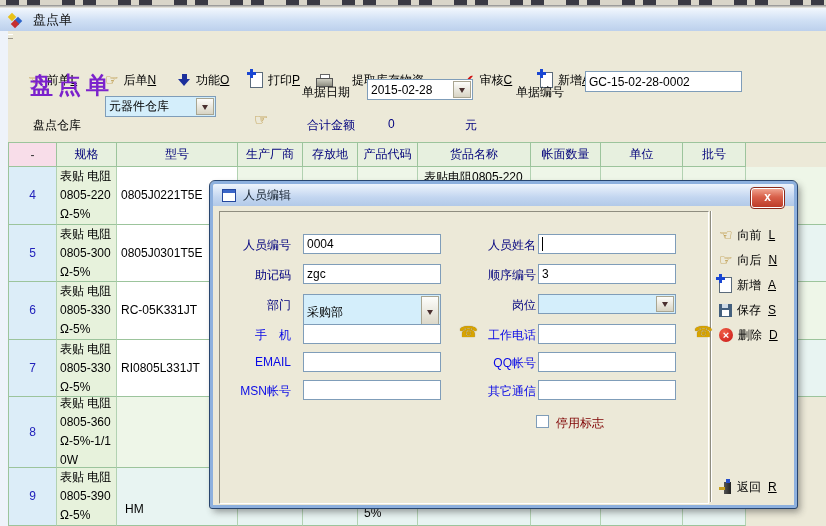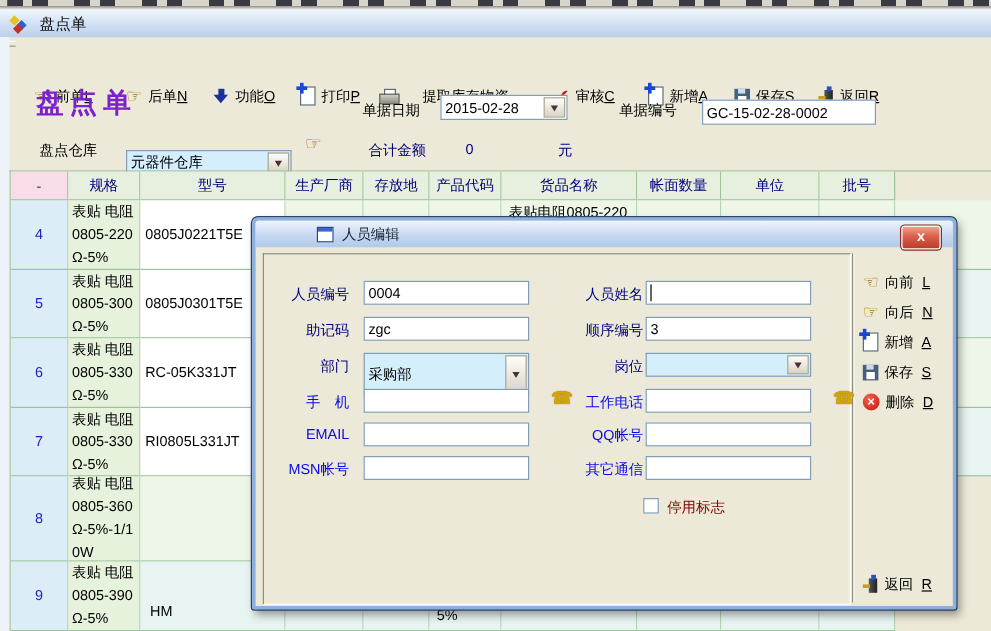--- a/index.html
+++ b/index.html
@@ -89,21 +89,21 @@
   .col-name{padding:1px 6px;word-break:break-all;align-items:flex-start;}
   .trow:last-child .col-name{align-items:flex-end;padding-bottom:2px;}
   .trow:last-child .col-maker{align-items:flex-end;padding-bottom:6px;}
   .left-edge{position:absolute;left:0;top:31px;width:8px;height:495px;background:#eef3fa;}
 
   
   .dialog{position:absolute;left:210px;top:181px;width:587px;height:327px;z-index:10;box-sizing:border-box;
     background:#ece9d8;border:3px solid #8db0de;border-radius:5px 5px 2px 2px;outline:1px solid #28456e;
     box-shadow:3px 4px 7px rgba(40,40,40,.45);}
   .dlg-titlebar{position:absolute;left:0;top:0;right:0;height:22px;border-radius:3px 3px 0 0;
-    background:linear-gradient(#eef4fc,#c3d6f0 60%,#b2c9e8);display:flex;align-items:center;padding-left:42px;}
+    background:linear-gradient(#eef4fc,#c3d6f0 60%,#b2c9e8);display:flex;align-items:center;}
   .dlg-title{margin-left:7px;font-size:12px;color:#15222f;}
   .dlg-close{position:absolute;left:538px;top:4px;width:31px;height:18px;border-radius:3px;
     background:linear-gradient(#f0a28e,#d8604a 45%,#bc3c28);border:1px solid #fff;outline:1px solid #8c2a1a;
     color:#fff;font-weight:bold;font-size:12px;text-align:center;line-height:17px;cursor:default;}
   .dlg-panel{position:absolute;left:6px;top:27px;width:488px;height:291px;
     border-top:1px solid #8f8d80;border-left:1px solid #8f8d80;border-right:1px solid #fff;border-bottom:1px solid #fff;}
   .dlg-groove{position:absolute;left:497px;top:27px;height:291px;width:0;border-left:1px solid #8f8d80;border-right:1px solid #fff;}
   .dlg .lbl{font-size:12px;}
   .dlbl-l{left:4px;width:74px;text-align:right;}
   .dlbl-r{left:252px;width:71px;text-align:right;}
@@ -194,26 +194,26 @@
 
   <div class="page-title">盘点单</div>
 
   <div class="lbl" style="left:302px;top:84px">单据日期</div>
   <div class="field combo" style="left:367px;top:79px;width:106px">
     <span>2015-02-28</span>
       <span class="btn"></span>
   </div>
 
   <div class="lbl" style="left:516px;top:84px">单据编号</div>
-  <div class="field" style="left:585px;top:83px;width:145px">
+  <div class="field" style="left:585px;top:71px;width:157px">
     <span>GC-15-02-28-0002</span>
   </div>
 
   <div class="lbl" style="left:33px;top:117px">盘点仓库</div>
-  <div class="field combo blue-combo" style="left:105px;top:125px;width:138px">
+  <div class="field combo blue-combo" style="left:105px;top:96px;width:111px">
     <span>元器件仓库</span>
       <span class="btn"></span>
   </div>
   <span class="lbl g fing" style="left:254px;top:112px">☞</span>
 
   <div class="lbl navy" style="left:307px;top:117px">合计金额</div>
   <div class="lbl navy" style="left:388px;top:117px">0</div>
   <div class="lbl navy" style="left:465px;top:117px">元</div>
 
   <div class="grid">

